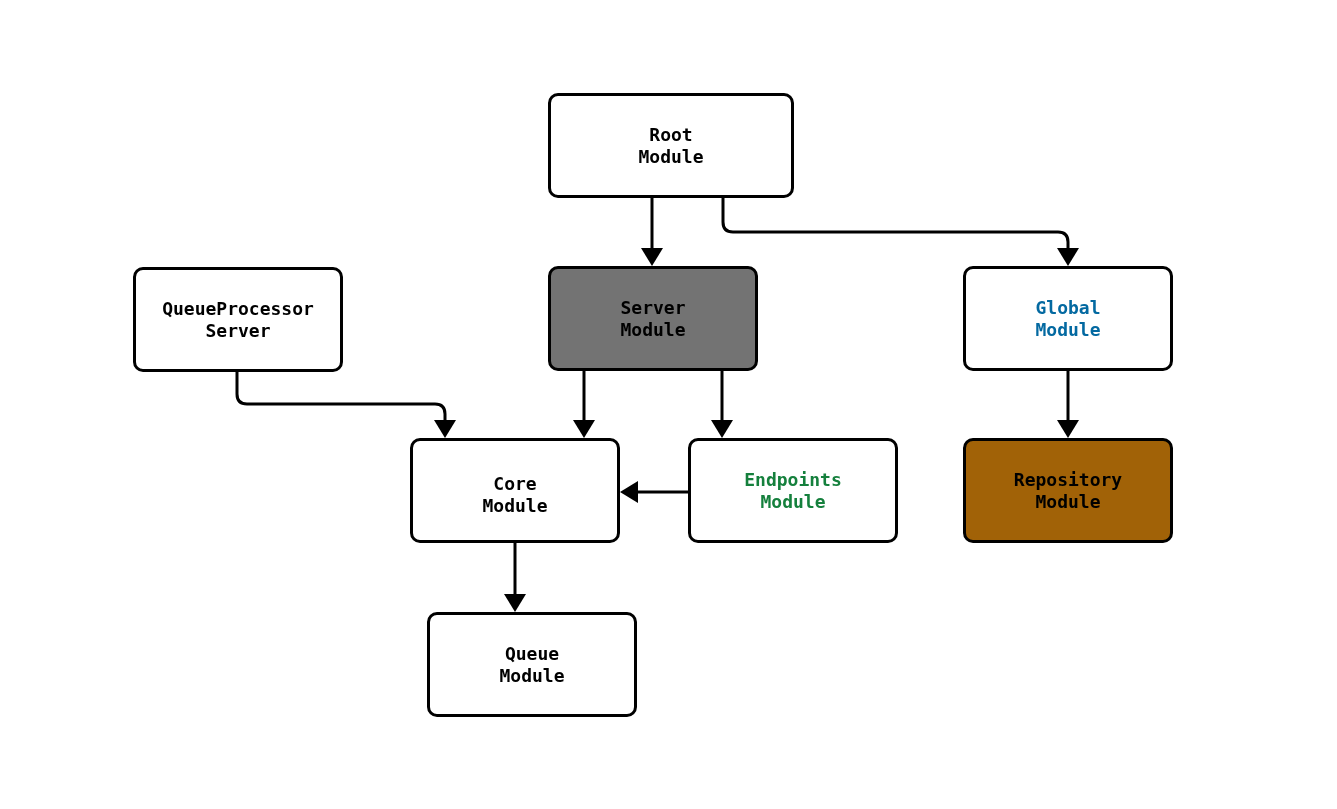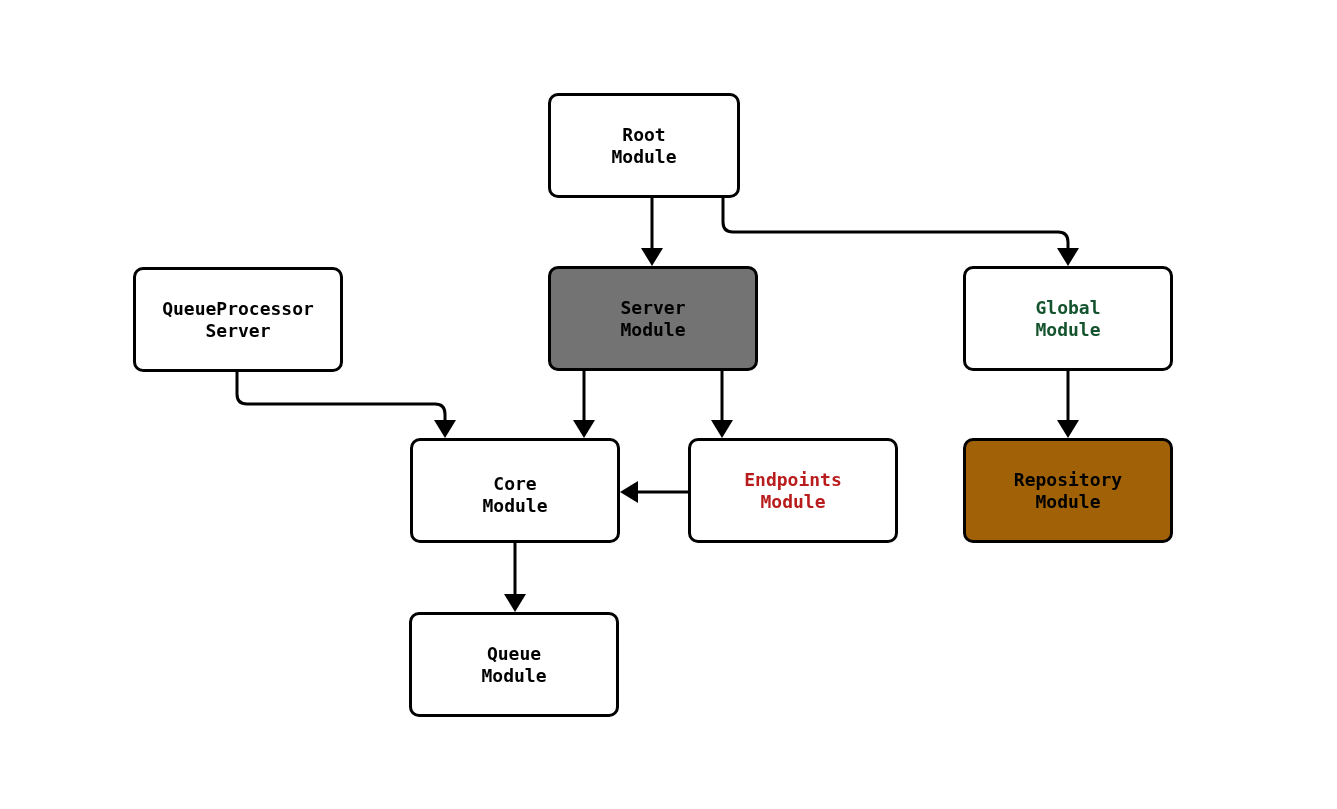--- a/index.html
+++ b/index.html
@@ -82,45 +82,45 @@
       </g>
       <g>
         <path class="edge-path" d="M 1068 370 L 1068 422" stroke="#000000"></path>
         <polygon class="edge-arrowhead" fill="#000000" points="1057,420 1079,420 1068,438"></polygon>
       </g>
       <g>
         <path class="edge-path" d="M 515 542 L 515 596" stroke="#000000"></path>
         <polygon class="edge-arrowhead" fill="#000000" points="504,594 526,594 515,612"></polygon>
       </g>
     </svg>
-<div class="node" style="left: 548px; top: 93px; width: 192px; height: 105px; background: rgb(255, 255, 255); border-color: rgb(0, 0, 0);">
+<div class="node" style="left: 548px; top: 93px; width: 246px; height: 105px; background: rgb(255, 255, 255); border-color: rgb(0, 0, 0);">
       <span class="node-label" style="color: rgb(0, 0, 0);">Root
 Module</span>
     </div>
     <div class="node" style="left: 133px; top: 267px; width: 210px; height: 105px; background: rgb(255, 255, 255); border-color: rgb(0, 0, 0);">
       <span class="node-label" style="color: rgb(0, 0, 0);">QueueProcessor
 Server</span>
     </div>
     <div class="node" style="left: 548px; top: 266px; width: 210px; height: 105px; background: #737373; border-color: rgb(0, 0, 0);">
       <span class="node-label" style="color: rgb(0, 0, 0);">Server
 Module</span>
     </div>
     <div class="node" style="left: 963px; top: 266px; width: 210px; height: 105px; background: rgb(255, 255, 255); border-color: rgb(0, 0, 0);">
-      <span class="node-label" style="color: #14532d;">Global
+      <span class="node-label" style="color: #0369a1;">Global
 Module</span>
     </div>
     <div class="node" style="left: 410px; top: 438px; width: 210px; height: 105px; background: rgb(255, 255, 255); border-color: rgb(0, 0, 0);">
       <span class="node-label" style="color: rgb(0, 0, 0); margin-top: 9px;">Core
 Module</span>
     </div>
     <div class="node" style="left: 688px; top: 438px; width: 210px; height: 105px; background: rgb(255, 255, 255); border-color: rgb(0, 0, 0);">
-      <span class="node-label" style="color: #b91c1c;">Endpoints
+      <span class="node-label" style="color: #15803d;">Endpoints
 Module</span>
     </div>
     <div class="node" style="left: 963px; top: 438px; width: 210px; height: 105px; background: #a16207; border-color: rgb(0, 0, 0);">
       <span class="node-label" style="color: rgb(0, 0, 0);">Repository
 Module</span>
     </div>
-    <div class="node" style="left: 409px; top: 612px; width: 210px; height: 105px; background: rgb(255, 255, 255); border-color: rgb(0, 0, 0); justify-content: center;">
+    <div class="node" style="left: 427px; top: 612px; width: 210px; height: 105px; background: rgb(255, 255, 255); border-color: rgb(0, 0, 0); justify-content: center;">
       <span class="node-label" style="color: rgb(0, 0, 0);">Queue
 Module</span>
     </div>
   </div>
 
 </body></html>

